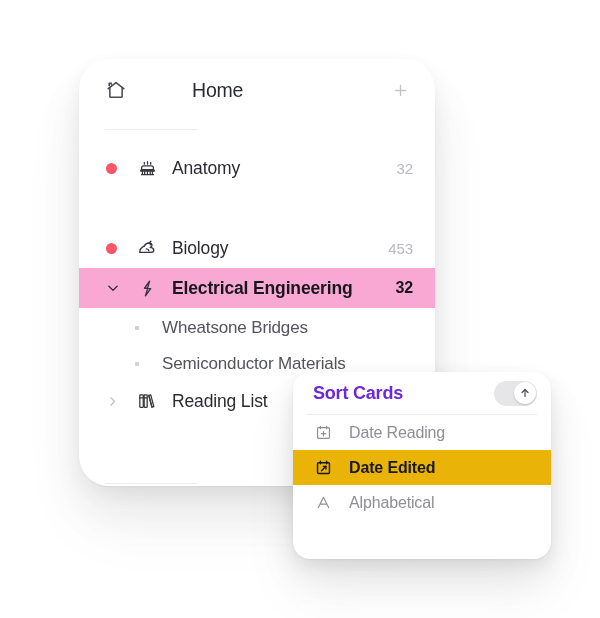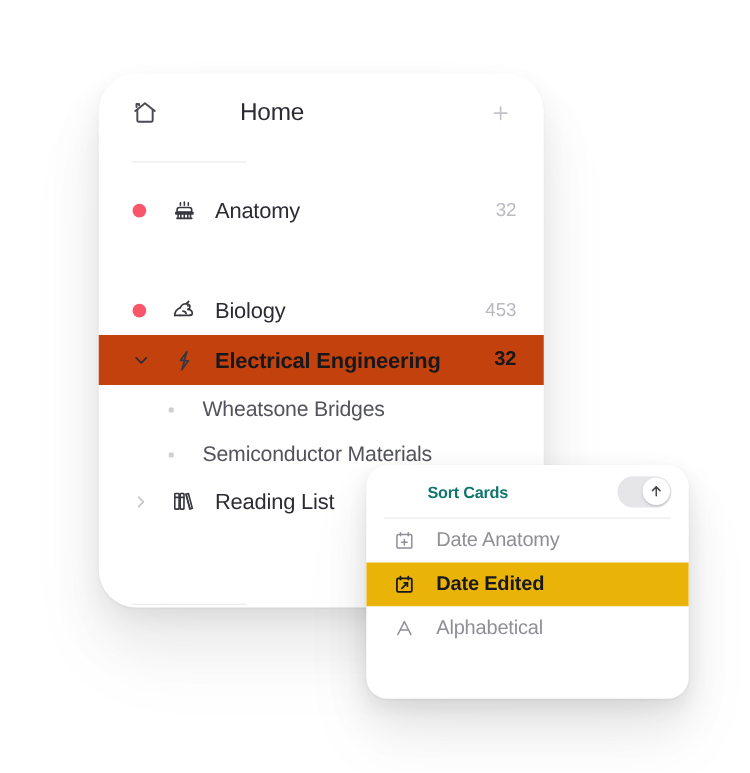--- a/index.html
+++ b/index.html
@@ -95,21 +95,21 @@
     left: 0;
     width: 356px;
     height: 40px;
     display: flex;
     align-items: center;
     box-sizing: border-box;
     padding-left: 26px;
     padding-right: 22px;
   }
   .nav-row.active {
-    background: #c2410c;
+    background: #f9a8d4;
   }
 
   .marker {
     width: 22px;
     flex: 0 0 22px;
     display: flex;
     align-items: center;
     justify-content: flex-start;
   }
   .dot {
@@ -231,25 +231,24 @@
   }
   .sort-header {
     position: relative;
     height: 42px;
     display: flex;
     align-items: center;
     padding: 0 14px 0 20px;
     box-sizing: border-box;
   }
   .sort-title {
-    font-size: 13px;
+    font-size: 18px;
     font-weight: bold;
-    color: #0f766e;
+    color: #6d28d9;
     letter-spacing: -0.2px;
-    margin-left: 29px;
   }
   .sort-toggle {
     margin-left: auto;
     width: 43px;
     height: 25px;
     border-radius: 13px;
     background: #e6e6e9;
     position: relative;
     display: flex;
     align-items: center;
@@ -440,21 +439,21 @@
     <div class="sort-sep"></div>
 
     <div class="sort-item">
       <span class="sort-item-icon">
         <svg width="17" height="17" viewBox="0 0 24 24" fill="none" stroke="currentColor" stroke-width="1.7" stroke-linecap="round" stroke-linejoin="round">
           <rect x="3.6" y="5.2" width="16.8" height="15.2" rx="1.6"></rect>
           <path d="M7.6 3.2v3.4M16.4 3.2v3.4"></path>
           <path d="M12 10.6v6.2M8.9 13.7h6.2"></path>
         </svg>
       </span>
-      <span class="sort-item-label">Date Anatomy</span>
+      <span class="sort-item-label">Date Reading</span>
     </div>
 
     <div class="sort-item selected">
       <span class="sort-item-icon">
         <svg width="17" height="17" viewBox="0 0 24 24" fill="none" stroke="currentColor" stroke-width="2" stroke-linecap="round" stroke-linejoin="round">
           <rect x="3.6" y="5.2" width="16.8" height="15.2" rx="1.6"></rect>
           <path d="M7.6 3.2v3.4M16.4 3.2v3.4"></path>
           <path d="M15.4 10.4 9.2 16.6"></path>
           <path d="M15.4 10.4v3.6M15.4 10.4h-3.6"></path>
         </svg>

